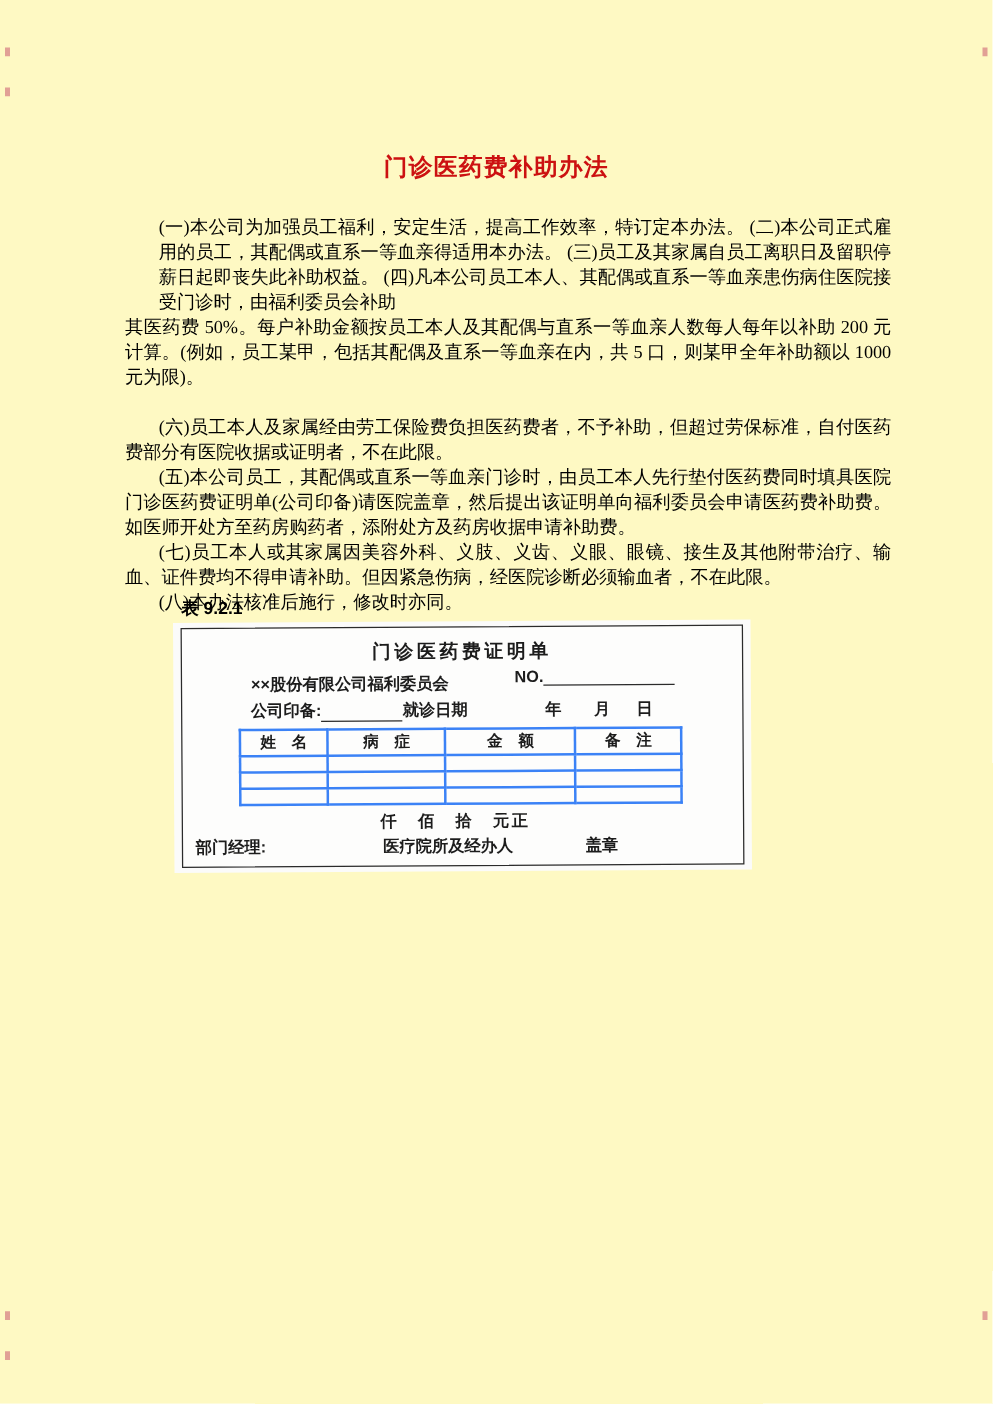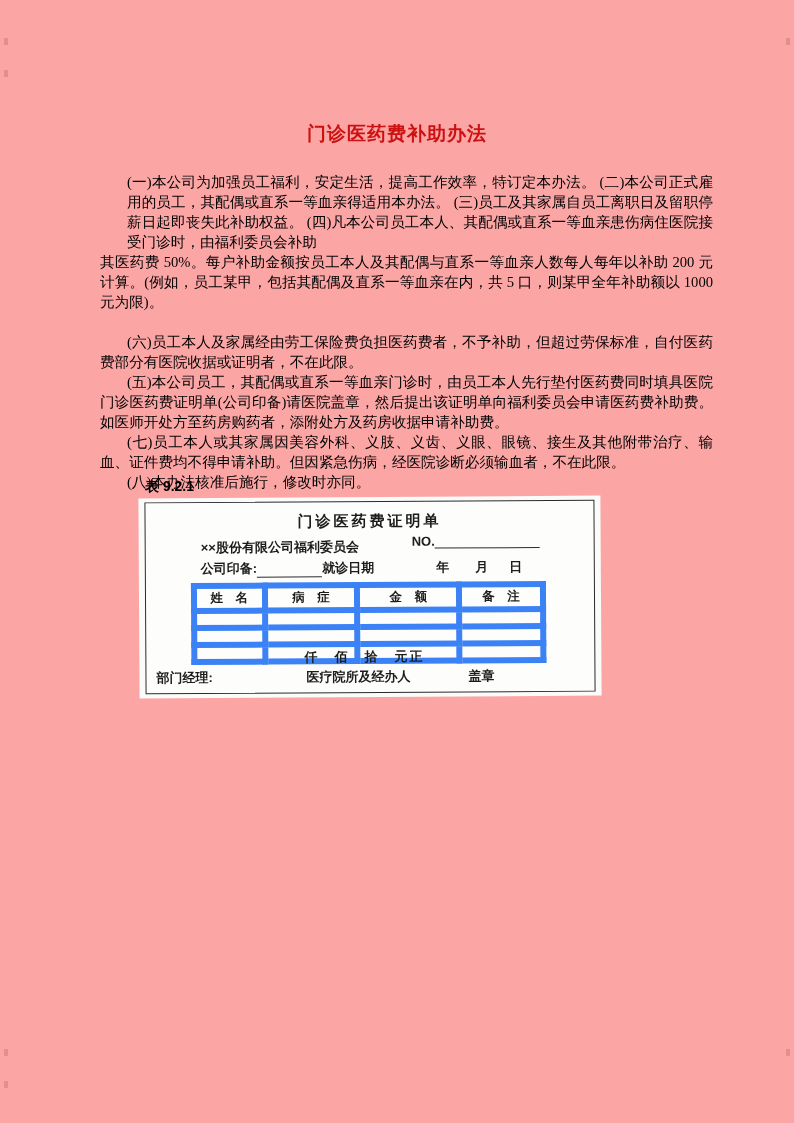--- a/index.html
+++ b/index.html
@@ -1,19 +1,19 @@
 <!DOCTYPE html>
 <html><head>
 <meta charset="utf-8">
 <style>
   html, body { margin:0; padding:0; background:#ffffff; }
   .page {
     position:relative;
     width:794px; height:1123px;
-    background:#fca5a5;
+    background:#fef9c3;
     font-family:"Liberation Serif", serif;
     color:#000;
     overflow:hidden;
   }
   .doc-title {
     position:absolute; top:121px; left:0; width:100%;
     margin:0; text-align:center;
     font-size:19px; font-weight:bold; color:#cc1111;
     letter-spacing:1px;
   }
@@ -65,21 +65,21 @@
   .yr { margin-left:62px; }
   .mo { margin-left:26px; }
   .dy { margin-left:21px; }
 
   table.form-table {
     position:absolute; top:80px; left:45px;
     width:355px; border-collapse:collapse;
     border:2px solid #2b2b2b;
   }
   table.form-table th, table.form-table td {
-    border:6px solid #3b82f6; padding:0;
+    border:2px solid #3b82f6; padding:0;
   }
   table.form-table th {
     height:19px; font-size:12.5px; font-weight:bold; text-align:center;
   }
   table.form-table td { height:11px; }
   .c1 { width:70px; } .c2 { width:95px;margin-top:28px; } .c3 { width:105px; } .c4 { width:85px; }
 
   .amount-words {
     position:absolute; top:146px; left:158px;
     font-size:13px; letter-spacing:2px; white-space:pre;

